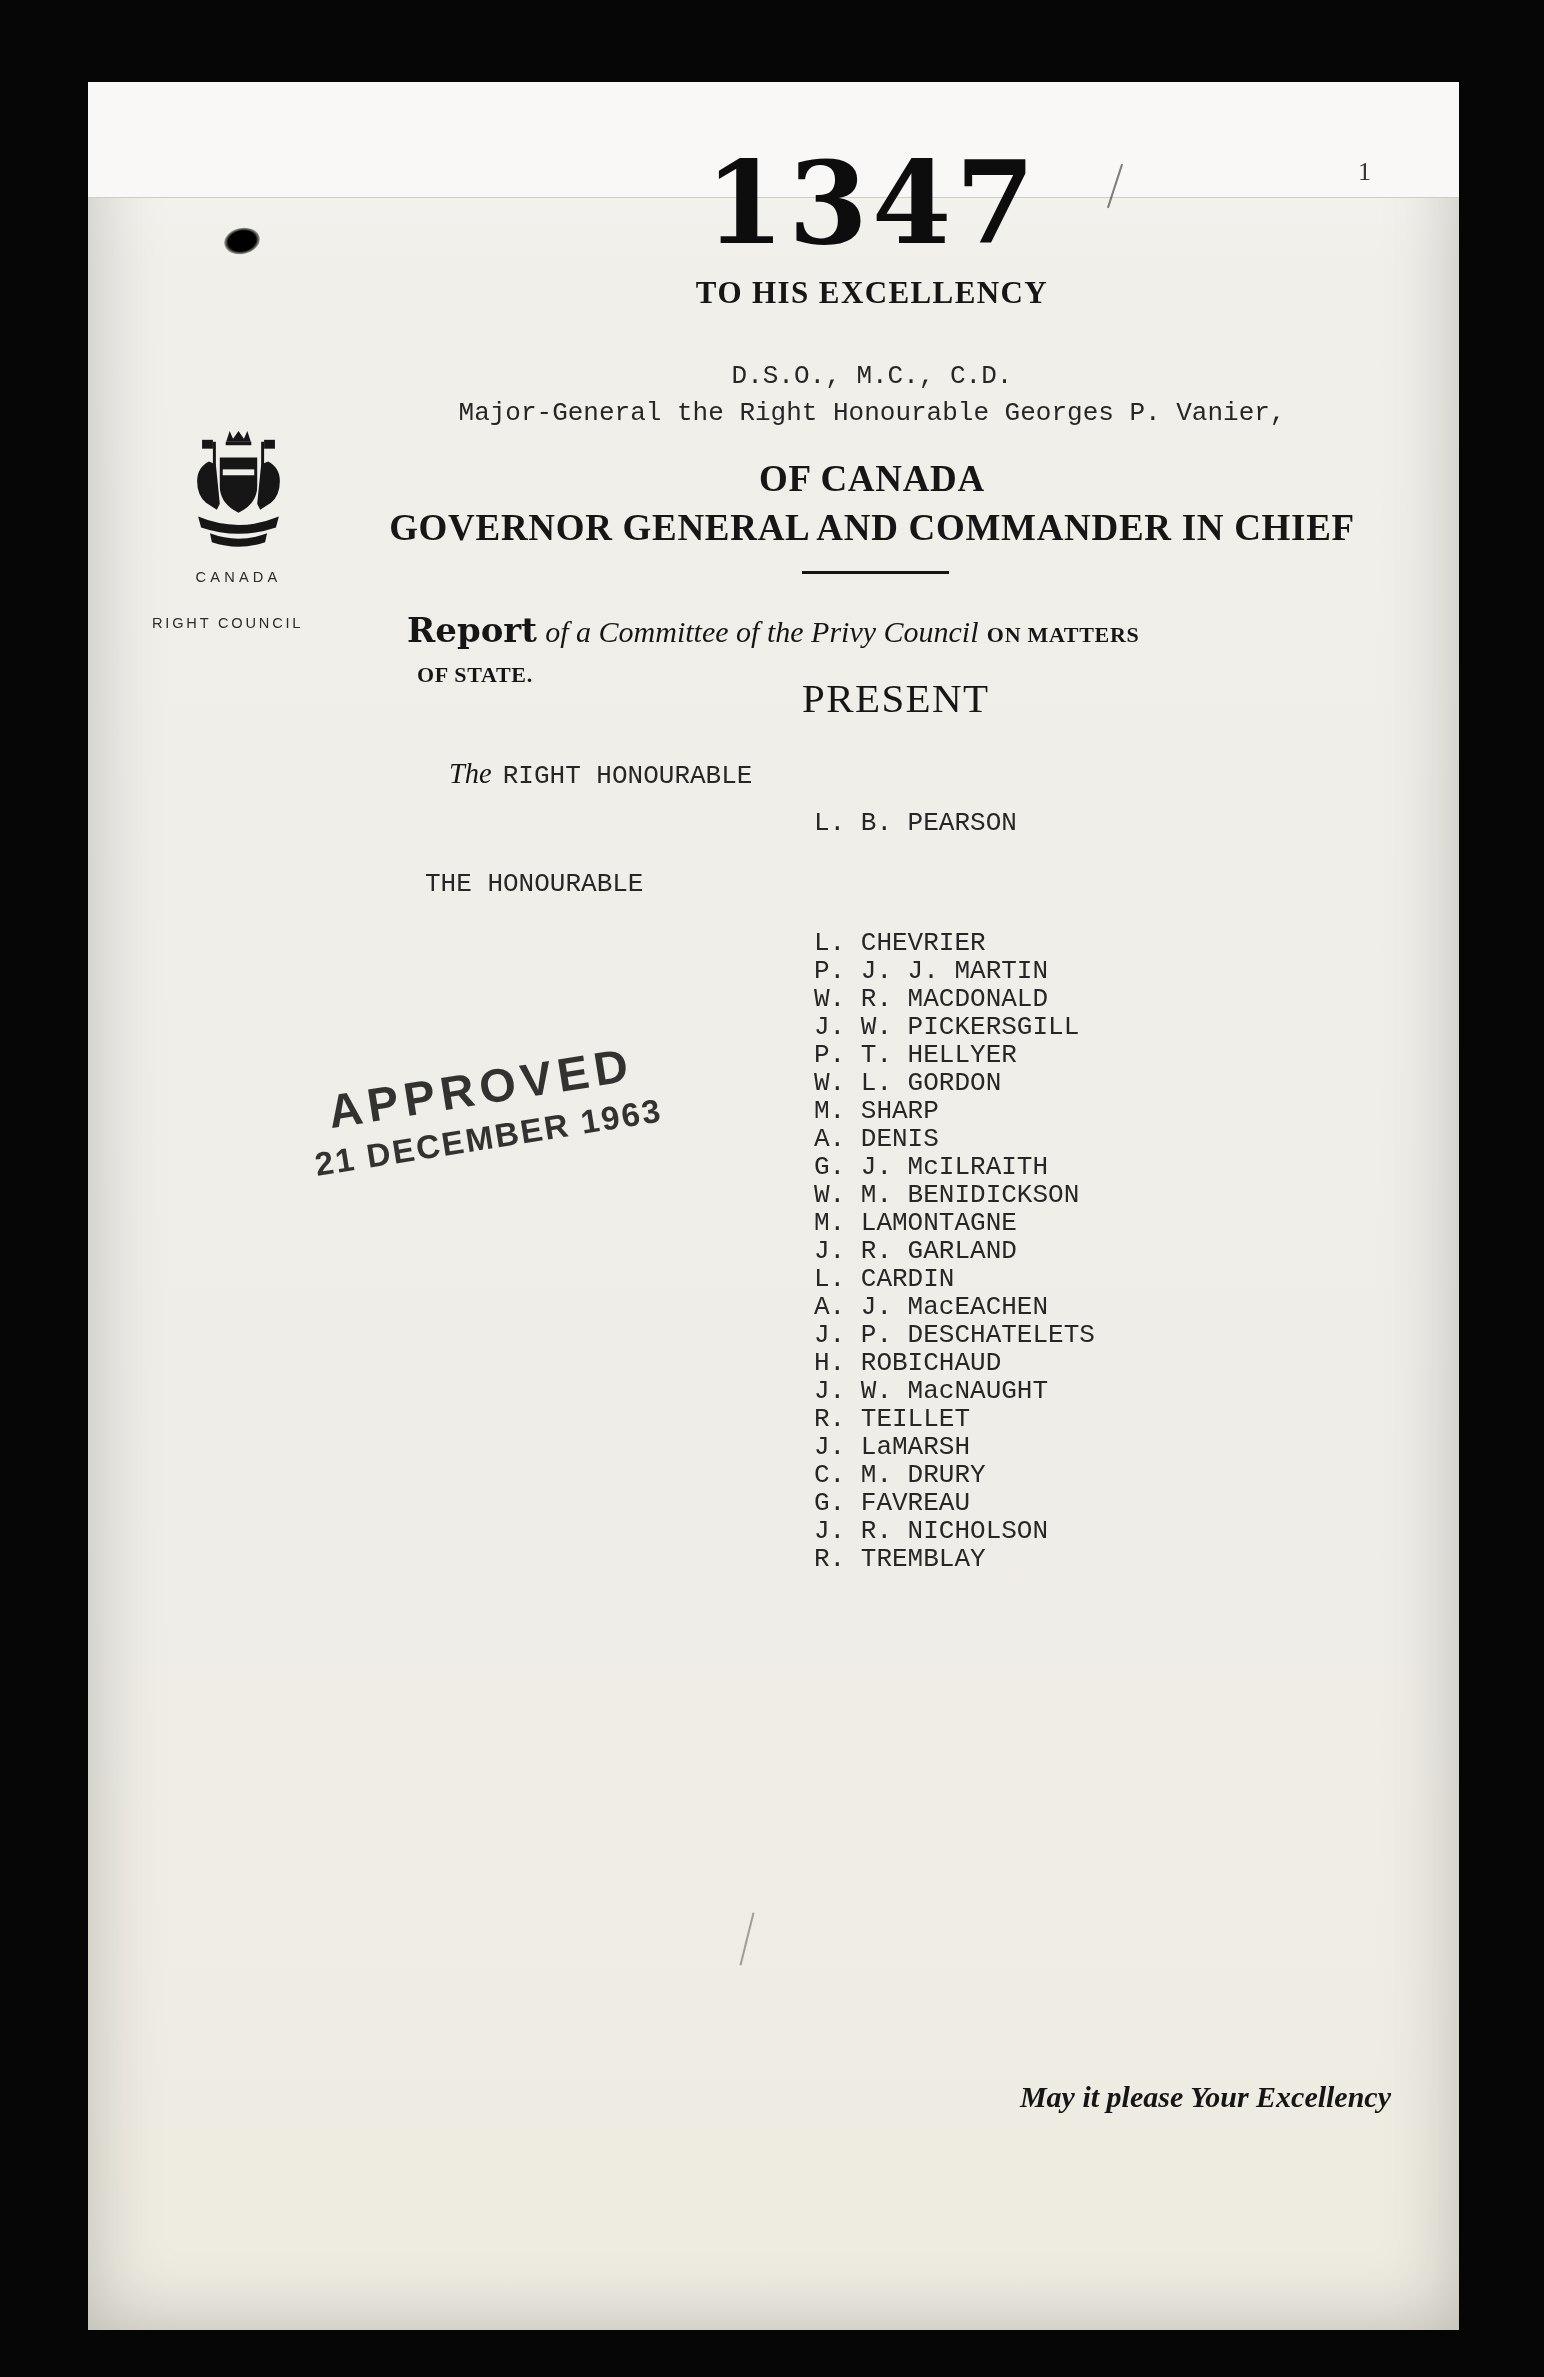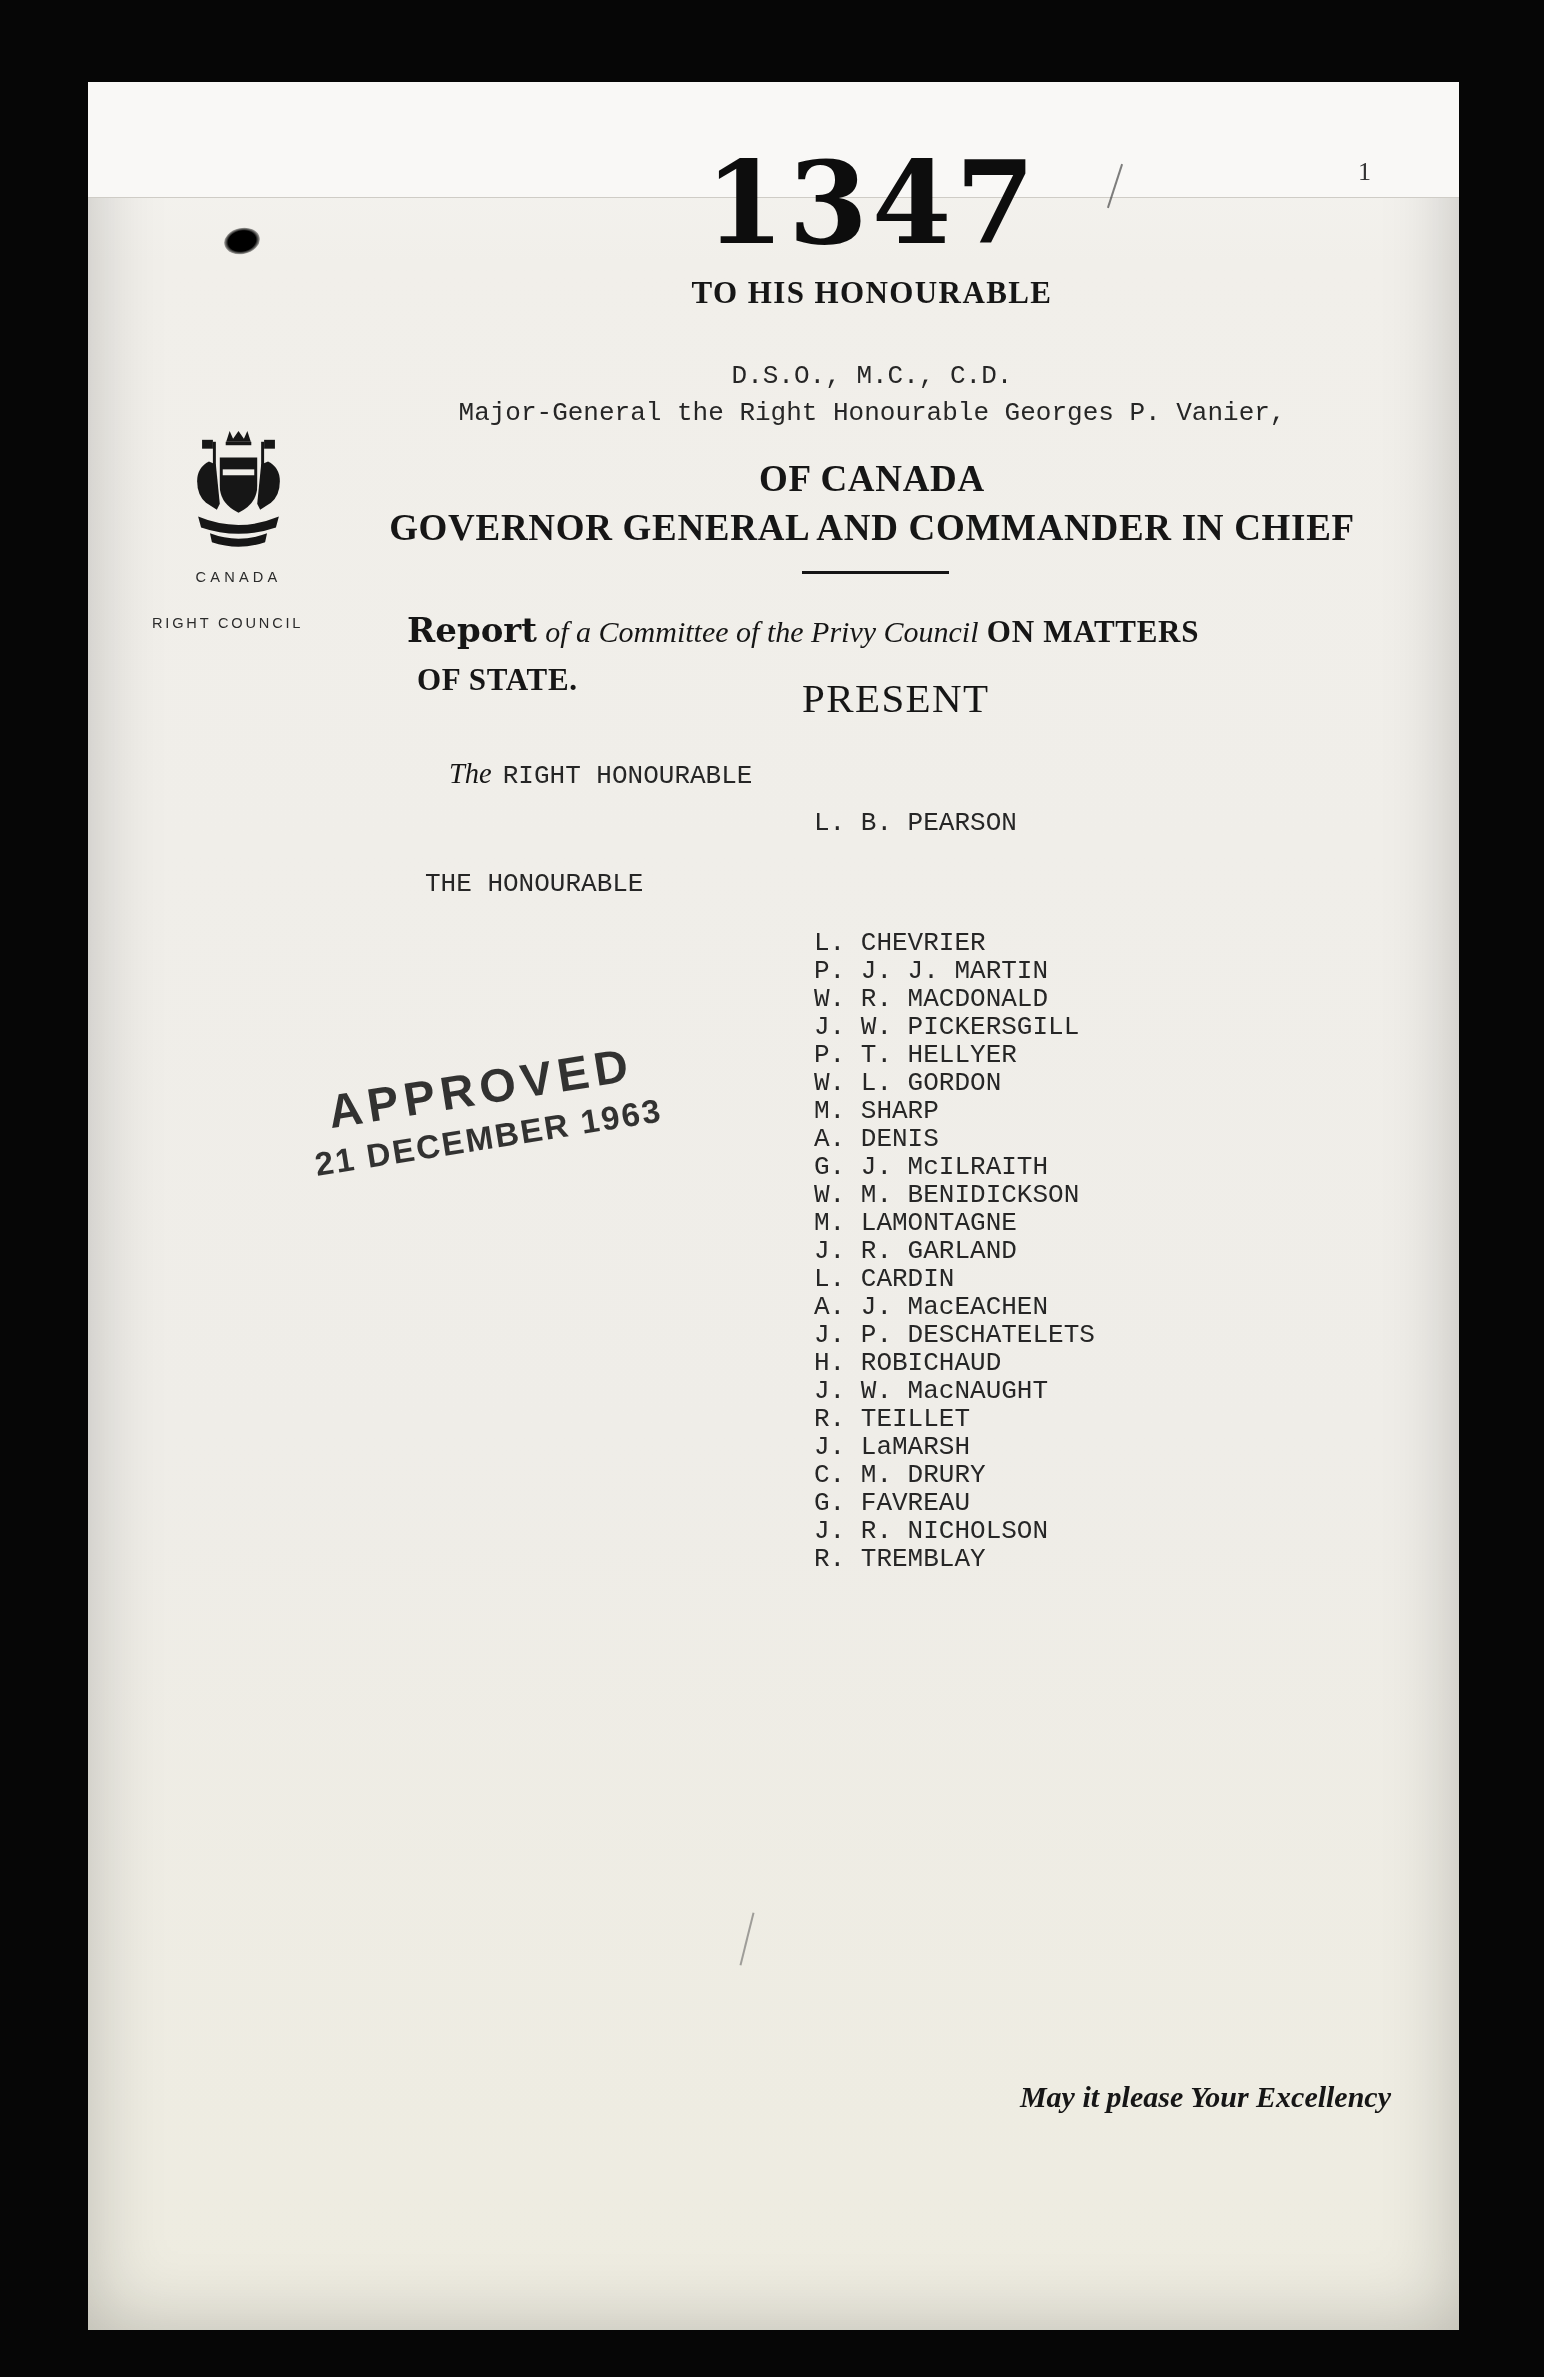--- a/index.html
+++ b/index.html
@@ -36,21 +36,21 @@
   #country-label{position:absolute;left:67px;top:487px;width:167px;text-align:center;
                  font-family:"Liberation Sans","DejaVu Sans",sans-serif;
                  font-size:14.6px;letter-spacing:4.2px;color:#2b2b2b;}
   #council-label{position:absolute;left:64px;top:533px;
                  font-family:"Liberation Sans","DejaVu Sans",sans-serif;
                  font-size:14.6px;letter-spacing:2.8px;color:#2b2b2b;}
 
   #report-line1{position:absolute;left:319px;top:528px;white-space:nowrap;color:var(--ink,#161616);}
   .lead{font-family:"DejaVu Serif",serif;font-weight:bold;font-size:34px;}
   .rep-italic{font-style:italic;font-size:30px;margin:0 8.3px;}
-  .rep-caps{font-weight:bold;font-size:31px;letter-spacing:0.7px;color:var(--ink,#161616);}
+  .rep-caps{font-weight:bold;font-size:22px;letter-spacing:0.7px;color:var(--ink,#161616);}
   #report-line2{position:absolute;left:329px;top:580px;}
   #present-label{position:absolute;left:714px;top:592px;font-weight:normal;font-size:41px;
                  letter-spacing:1.4px;color:var(--ink,#161616);}
 
   #rh-line{position:absolute;left:321px;top:676px;display:flex;align-items:baseline;gap:11px;}
   .the{font-style:italic;font-size:28.5px;color:var(--ink,#161616);margin-left:40px;}
   #rh-line .mono{font-size:26px;}
   #pearson{position:absolute;left:726px;top:726px;font-size:26px;}
   #ministers-label{position:absolute;left:337px;top:787px;font-size:26px;}
   #members{position:absolute;left:726px;top:847px;font-size:26px;}
@@ -71,21 +71,21 @@
 <div class="canvas">
   <div class="page">
 
     <div class="scan-strip"></div>
     <div class="ink-dot"></div>
     <div class="slash slash1"></div>
     <div class="slash slash2"></div>
 
     <div id="page-num">1</div>
     <div id="order-number">1347</div>
-    <div id="salutation">TO HIS HONOURABLE</div>
+    <div id="salutation">TO HIS EXCELLENCY</div>
 
     <div id="addressee" class="mono">
       <div>D.S.O., M.C., C.D.</div>
       <div>Major-General the Right Honourable Georges P. Vanier,</div>
     </div>
 
     <div id="gov-title">
       <div>OF CANADA</div>
       <div>GOVERNOR GENERAL AND COMMANDER IN CHIEF</div>
     </div>

